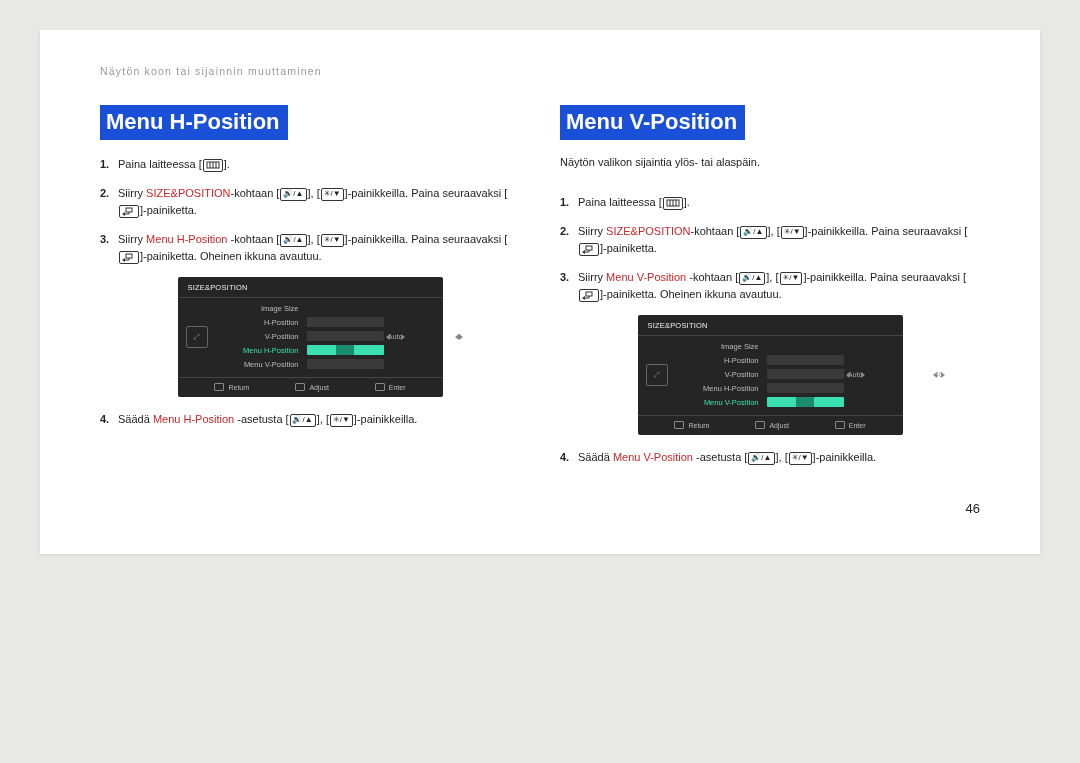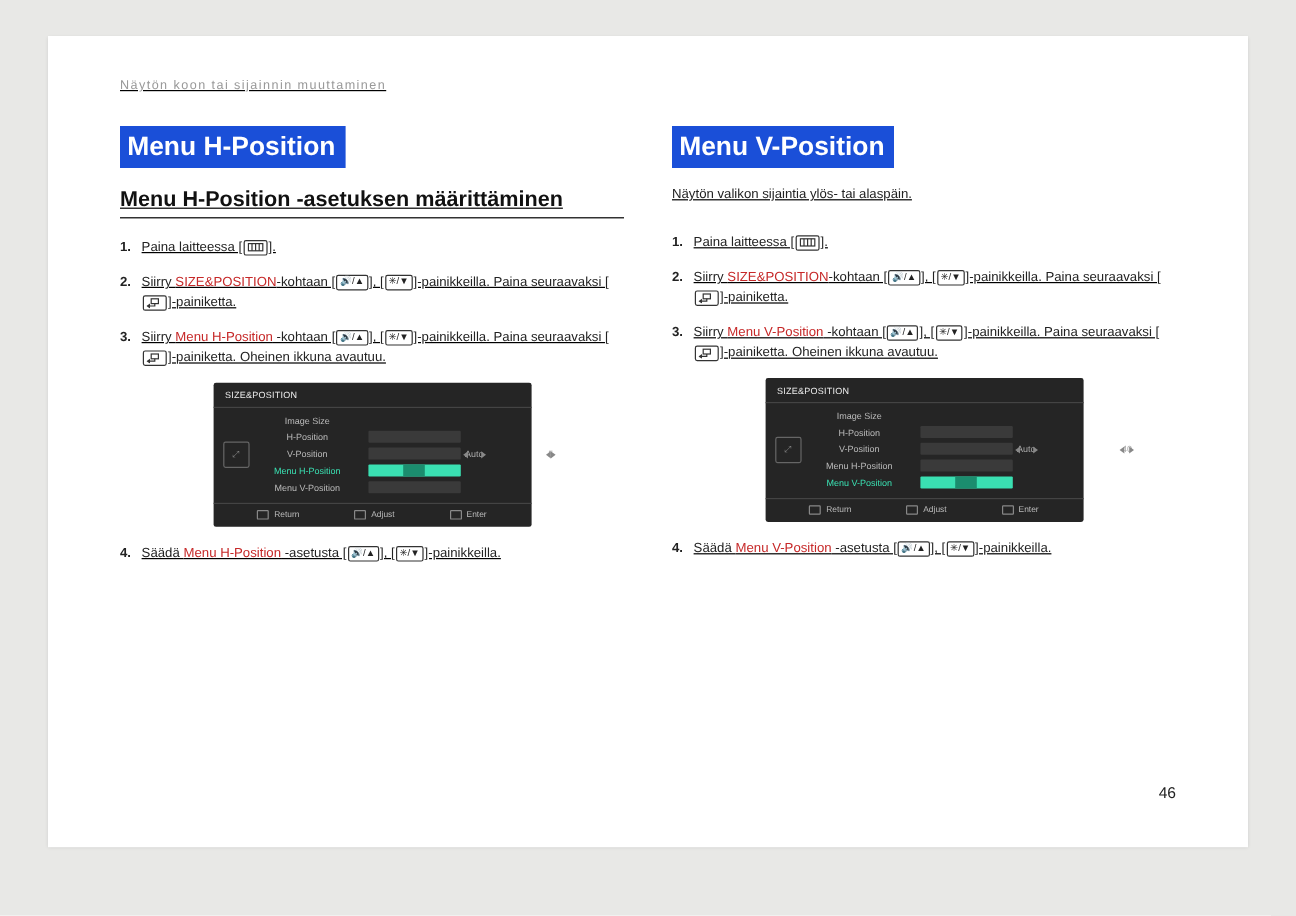--- a/index.html
+++ b/index.html
@@ -5,28 +5,27 @@
   * { box-sizing: border-box; margin: 0; padding: 0; }
   body {
     background: #e8e8e6;
     font-family: Arial, Helvetica, sans-serif;
     display: flex;
     justify-content: center;
     padding: 30px 0;
   }
   .page {
     width: 1000px;
-    height: 676px;
+    height: 524px;
     background: #fff;
     padding: 35px 60px 25px 60px;
     position: relative;
     box-shadow: 0 1px 3px rgba(0,0,0,0.1);
     display: flex;
     flex-direction: column;
-    text-decoration: underline;
   }
   .header-text {
     font-size: 10.5px;
     letter-spacing: 1.2px;
     color: #999;
     margin-bottom: 28px;
   }
   .columns {
     display: flex;
     gap: 40px;
@@ -105,21 +104,21 @@
     letter-spacing: .2px;
   }
   .osd-body { display: grid; grid-template-columns: 26px 1fr 45px; padding: 6px 10px 2px 6px; column-gap: 4px; }
   .osd-side { display: flex; align-items: center; justify-content: center; }
   .osd-side-box {
     width: 22px; height: 22px; border: 1px solid #666; border-radius: 2px;
     display: flex; align-items: center; justify-content: center; color:#888;
   }
   .osd-rows { display: flex; flex-direction: column; gap: 4px; }
   .osd-row { display:flex; align-items:center; gap: 8px; }
-  .osd-label { width: 85px; color: #bbb; text-align:center; }
+  .osd-label { width: 85px; color: #bbb; text-align:right; }
   .osd-row.sel .osd-label { color: #3ae0b2; }
   .osd-field { flex:1; height:10px; background:#3a3a3a; border-radius:1px; position:relative; overflow:hidden; }
   .osd-row.sel .osd-field { background:#3ae0b2; }
   .osd-field .thumb {
     position:absolute; top:0; bottom:0; width:18px; background:#666; left:50%; transform:translateX(-50%);
   }
   .osd-row.sel .osd-field .thumb { background:#1b8d6e; }
   .osd-vals { display:flex; flex-direction:row; gap:18px; align-items:center; }
   .osd-valrow { height:10px; display:flex; align-items:center; justify-content:center; color:#aaa; position:relative; width:100%;}
   .osd-valrow.withcaret::before, .osd-valrow.withcaret::after {
@@ -137,21 +136,20 @@
 </style>
 </head>
 <body>
 
 <div class="page">
   <div class="header-text">Näytön koon tai sijainnin muuttaminen</div>
   <div class="columns">
 
     <div class="col">
       <div><span class="section-title">Menu H-Position</span></div>
-      <div class="sub-title">Menu H-Position -asetuksen määrittäminen</div>
 
       <ol class="step-list">
         <li><span class="num">1.</span>
           <span>Paina laitteessa [</span><span class="icon-box">
               <svg width="14" height="8" viewBox="0 0 14 8">
                 <rect x="1" y="1" width="12" height="6" fill="none" stroke="#333"></rect>
                 <line x1="4" y1="1" x2="4" y2="7" stroke="#333"></line>
                 <line x1="7" y1="1" x2="7" y2="7" stroke="#333"></line>
                 <line x1="10" y1="1" x2="10" y2="7" stroke="#333"></line>
               </svg>

